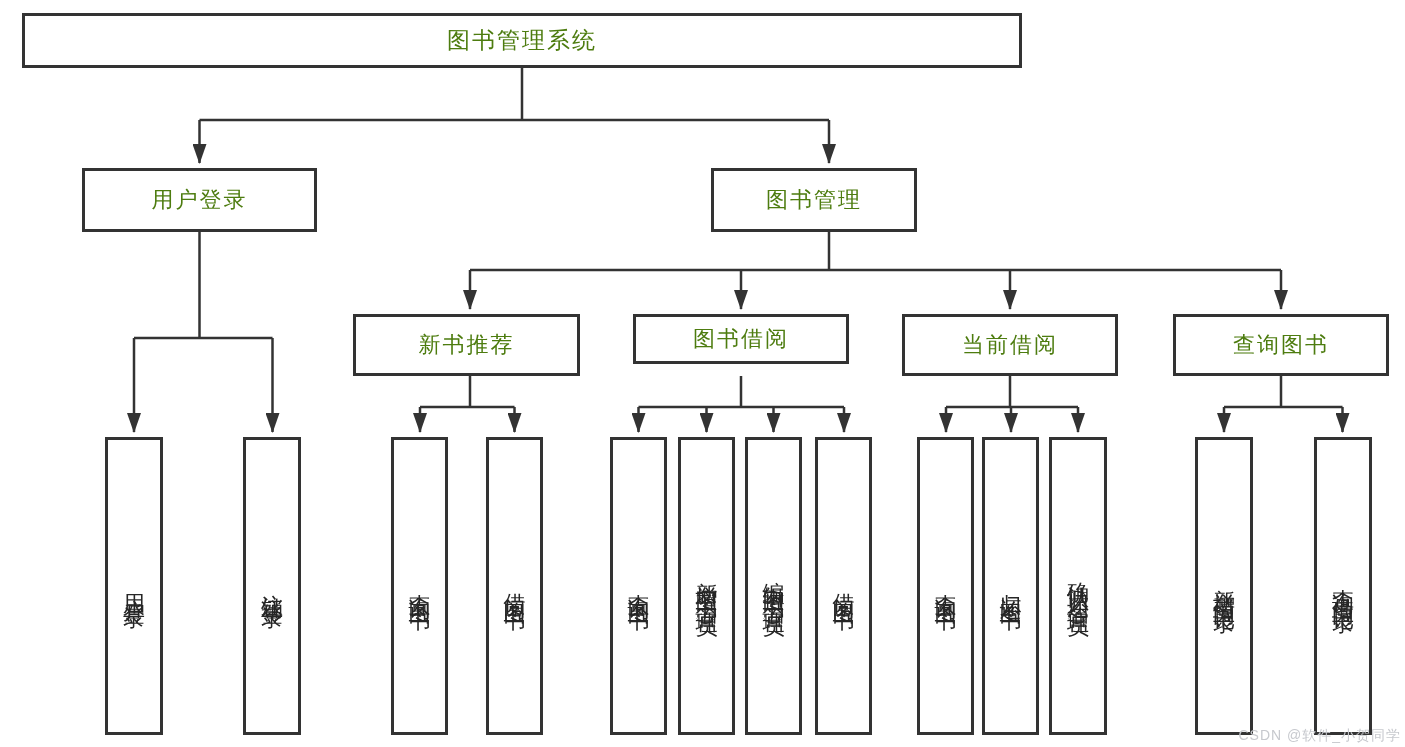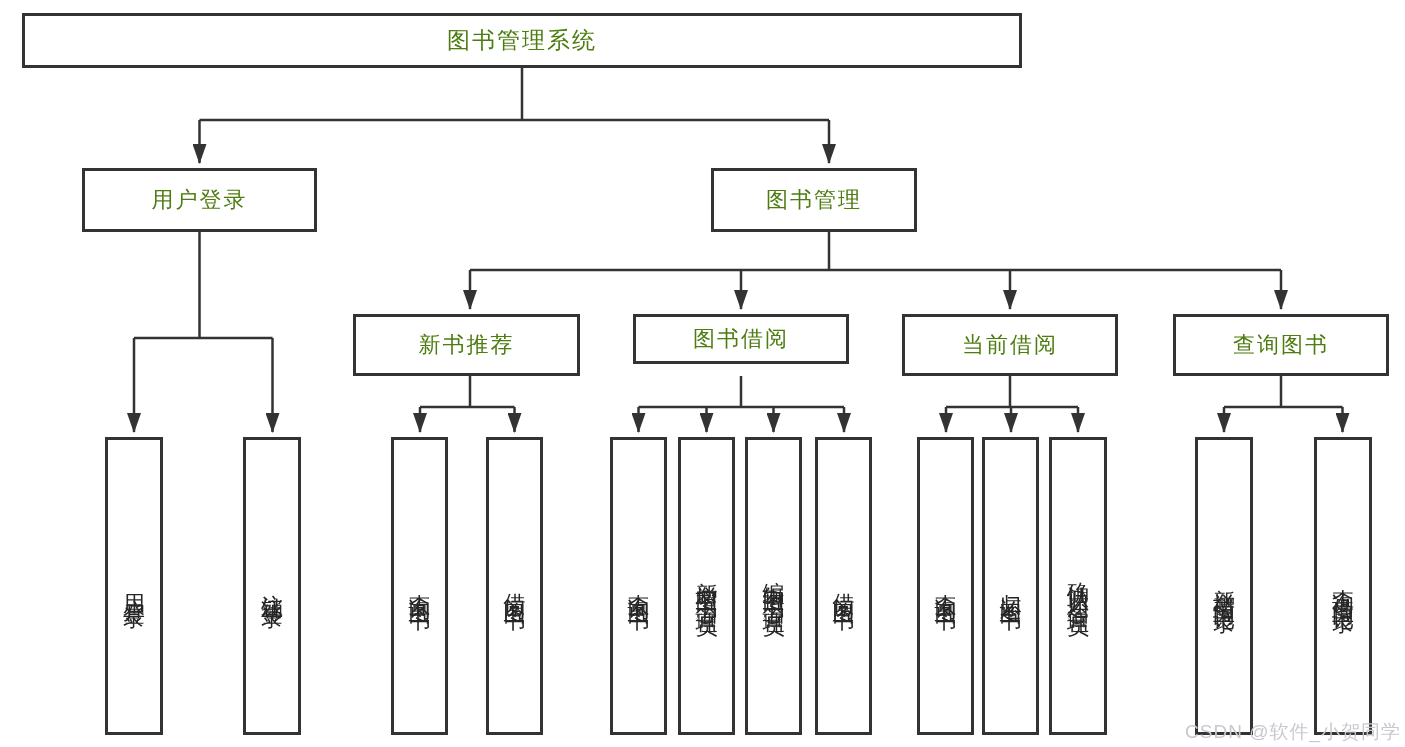--- a/index.html
+++ b/index.html
@@ -41,21 +41,21 @@
     font-size: 22px;
     letter-spacing: 5px;
     line-height: 1;
     color: #262626;
     white-space: nowrap;
   }
   .watermark {
     position: absolute;
     right: 4px;
     bottom: 2px;
-    font-size: 19px;
+    font-size: 14px;
     letter-spacing: 1px;
     color: #c7c9ce;
     white-space: nowrap;
     pointer-events: none;
   }
 </style>
 </head>
 <body>
 
 <div class="stage">

